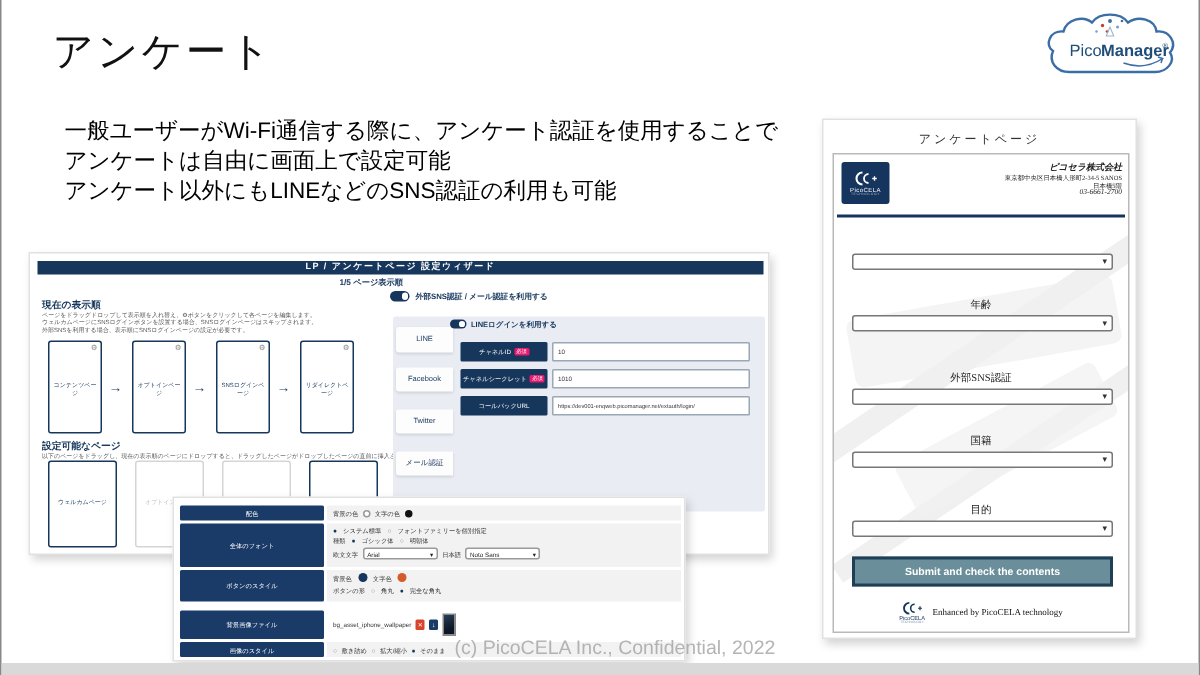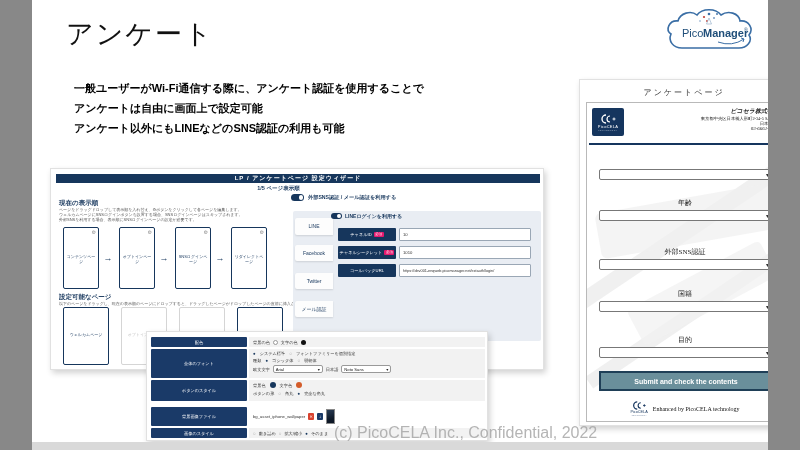--- a/index.html
+++ b/index.html
@@ -1,27 +1,27 @@
 <!DOCTYPE html>
 <html><head>
 <meta charset="utf-8">
 <style>
   * { margin:0; padding:0; box-sizing:border-box; }
   html,body { background:#888; }
   .slide {
-    position:relative; width:736px; height:450px; background:#ffffff;
+    position:relative; width:798px; height:450px; background:#ffffff;
     overflow:hidden; font-family:"Liberation Sans","DejaVu Sans",sans-serif;
     margin:0 auto;
   }
   .abs { position:absolute; }
   .shadowbox { background:#fff; border:1px solid #e1e1e1; box-shadow:2px 3px 6px rgba(0,0,0,0.18); }
 
   
   .slide-title { left:34px; top:16px; font-size:27px; font-weight:500; color:#111; letter-spacing:2px; }
-  .body-text { left:42px; top:78px; font-size:11px; line-height:20px; color:#000;font-weight:bold; }
+  .body-text { left:42px; top:78px; font-size:15px; line-height:20px; color:#000; }
 
   
   .pm-logo { right:8px; top:6px; width:100px; height:54px; }
 
   
   .wizard { left:18px; top:168px; width:494px; height:202px; }
   .wiz-header { left:5px; top:5px; width:484px; height:9px; background:#16365c; color:#fff;
     font-size:6px; font-weight:bold; text-align:center; line-height:9px; letter-spacing:1px; }
   .wiz-step { left:0; top:16px; width:455px; text-align:center; font-size:5.5px; font-weight:bold; color:#16365c; }
   .sec-head { font-size:6.5px; font-weight:bold; color:#16365c; }
@@ -71,21 +71,21 @@
   .pv-field-label { width:100%; text-align:center; font-size:7px; color:#1a1a1a;
     font-family:"Liberation Serif","DejaVu Serif",serif; z-index:2; }
   .pv-select { left:12px; width:174px; height:11px; background:#fff; border:1px solid #777;
     border-radius:2px; z-index:2; }
   .pv-select .chev { position:absolute; right:3px; top:1px; font-size:6px; color:#333; }
   .pv-deco { background:#ebebeb; opacity:.75; z-index:1; }
   .pv-submit { left:12px; top:268px; width:174px; height:20px; background:#6a8f9b; border:2px solid #1f3f57;
     color:#fff; font-weight:bold; font-size:7px; display:flex; align-items:center; justify-content:center; z-index:2; }
   .pv-enh { font-family:"Liberation Serif","DejaVu Serif",serif; font-size:6px; color:#111; }
 
-  .slide-footer { left:302px; top:424px; font-size:16px; color:#a8a8a8; z-index:60; opacity:.85; }
+  .slide-footer { left:302px; top:424px; font-size:13px; color:#a8a8a8; z-index:60; opacity:.85; }
   .page-num { right:14px; top:421px; font-size:10px; color:#7f7f7f; z-index:60;margin-top:40px; }
   .bottom-strip { left:0; top:442px; width:800px; height:8px; background:#d9d9d9; z-index:70; }
 </style>
 </head>
 <body>
 
 <div class="slide">
 
   <div class="abs slide-title">アンケート</div>
 

